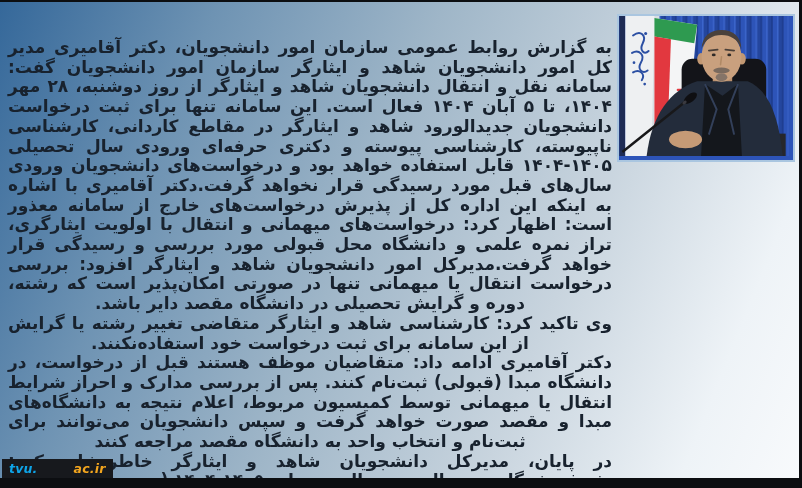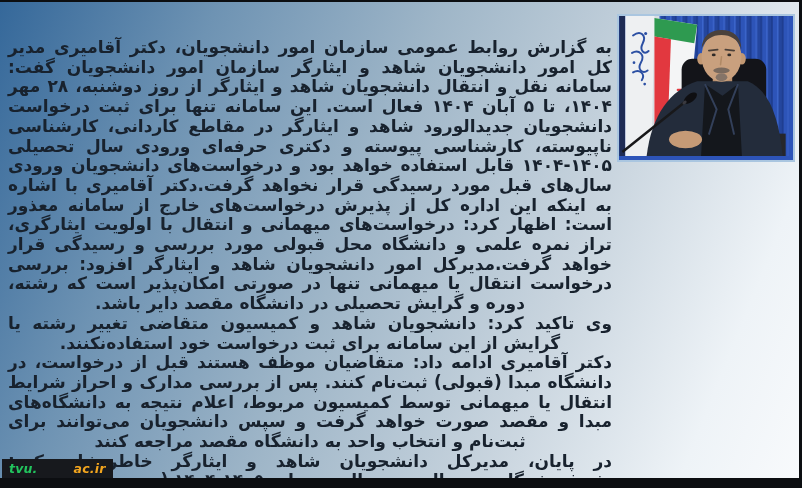--- a/index.html
+++ b/index.html
@@ -30,31 +30,31 @@
   }
   .photo svg{display:block;}
   .watermark{
     position:absolute;top:457px;left:2px;
     background:#17191d;
     padding:3px 7px 4px 7px;
     font-style:italic;font-weight:700;font-size:12.5px;line-height:14px;
     letter-spacing:0.2px;
     white-space:nowrap;
   }
-  .watermark .wm-prefix{color:#22c55e;}
+  .watermark .wm-prefix{color:#0ea5e9;}
   .watermark .wm-suffix{color:#f2a51e;margin-left:36px;}
 </style>
 </head>
 <body>
 
 <div class="canvas">
 
   <div class="article">
     <p>به گزارش روابط عمومی سازمان امور دانشجویان، دکتر آقامیری مدیر کل امور دانشجویان شاهد و ایثارگر سازمان امور دانشجویان گفت: سامانه نقل و انتقال دانشجویان شاهد و ایثارگر از روز دوشنبه، ۲۸ مهر ۱۴۰۴، تا ۵ آبان ۱۴۰۴ فعال است. این سامانه تنها برای ثبت درخواست دانشجویان جدیدالورود شاهد و ایثارگر در مقاطع کاردانی، کارشناسی ناپیوسته، کارشناسی پیوسته و دکتری حرفه‌ای ورودی سال تحصیلی ۱۴۰۵-۱۴۰۴ قابل استفاده خواهد بود و درخواست‌های دانشجویان ورودی سال‌های قبل مورد رسیدگی قرار نخواهد گرفت.دکتر آقامیری با اشاره به اینکه این اداره کل از پذیرش درخواست‌های خارج از سامانه معذور است: اظهار کرد: درخواست‌های میهمانی و انتقال با اولویت ایثارگری، تراز نمره علمی و دانشگاه محل قبولی مورد بررسی و رسیدگی قرار خواهد گرفت.مدیرکل امور دانشجویان شاهد و ایثارگر افزود: بررسی درخواست انتقال یا میهمانی تنها در صورتی امکان‌پذیر است که رشته، دوره و گرایش تحصیلی در دانشگاه مقصد دایر باشد.</p>
-    <p>وی تاکید کرد: دانشجویان شاهد و کمیسیون متقاضی تغییر رشته یا گرایش از این سامانه برای ثبت درخواست خود استفاده‌نکنند.</p>
+    <p>وی تاکید کرد: کارشناسی شاهد و ایثارگر متقاضی تغییر رشته یا گرایش از این سامانه برای ثبت درخواست خود استفاده‌نکنند.</p>
     <p>دکتر آقامیری ادامه داد: متقاضیان موظف هستند قبل از درخواست، در دانشگاه مبدا (قبولی) ثبت‌نام کنند. پس از بررسی مدارک و احراز شرایط انتقال یا میهمانی توسط کمیسیون مربوط، اعلام نتیجه به دانشگاه‌های مبدا و مقصد صورت خواهد گرفت و سپس دانشجویان می‌توانند برای ثبت‌نام و انتخاب واحد به دانشگاه مقصد مراجعه کنند</p>
     <p>در پایان، مدیرکل دانشجویان شاهد و ایثارگر خاطرنشان کرد: پذیرفته‌شدگان نیمسال دوم سال تحصیلی ۱۴۰۵-۱۴۰۴ (بهمن ماه) مجاز به ثبت‌نام در سامانه نیستند. وی همچنین افزود: دانشجویان متقاضی انتقال یا میهمانی می‌توانند با مراجعه به سامانه سجاد سازمان امور دانشجویان، نسبت به ثبت درخواست، دریافت کد رهگیری و مشاهده نتیجه بررسی‌ها در زمان مقرر اقدام نمایند.</p>
   </div>
 
   <div class="photo">
     <svg width="170" height="140" viewBox="0 0 174 144" xmlns="http://www.w3.org/2000/svg">
       <defs>
         <pattern id="curtain" width="11" height="144" patternUnits="userSpaceOnUse">
           <rect x="0" y="0" width="11" height="144" fill="#24469e"></rect>
           <rect x="4" y="0" width="4" height="144" fill="#2d54b8"></rect>

